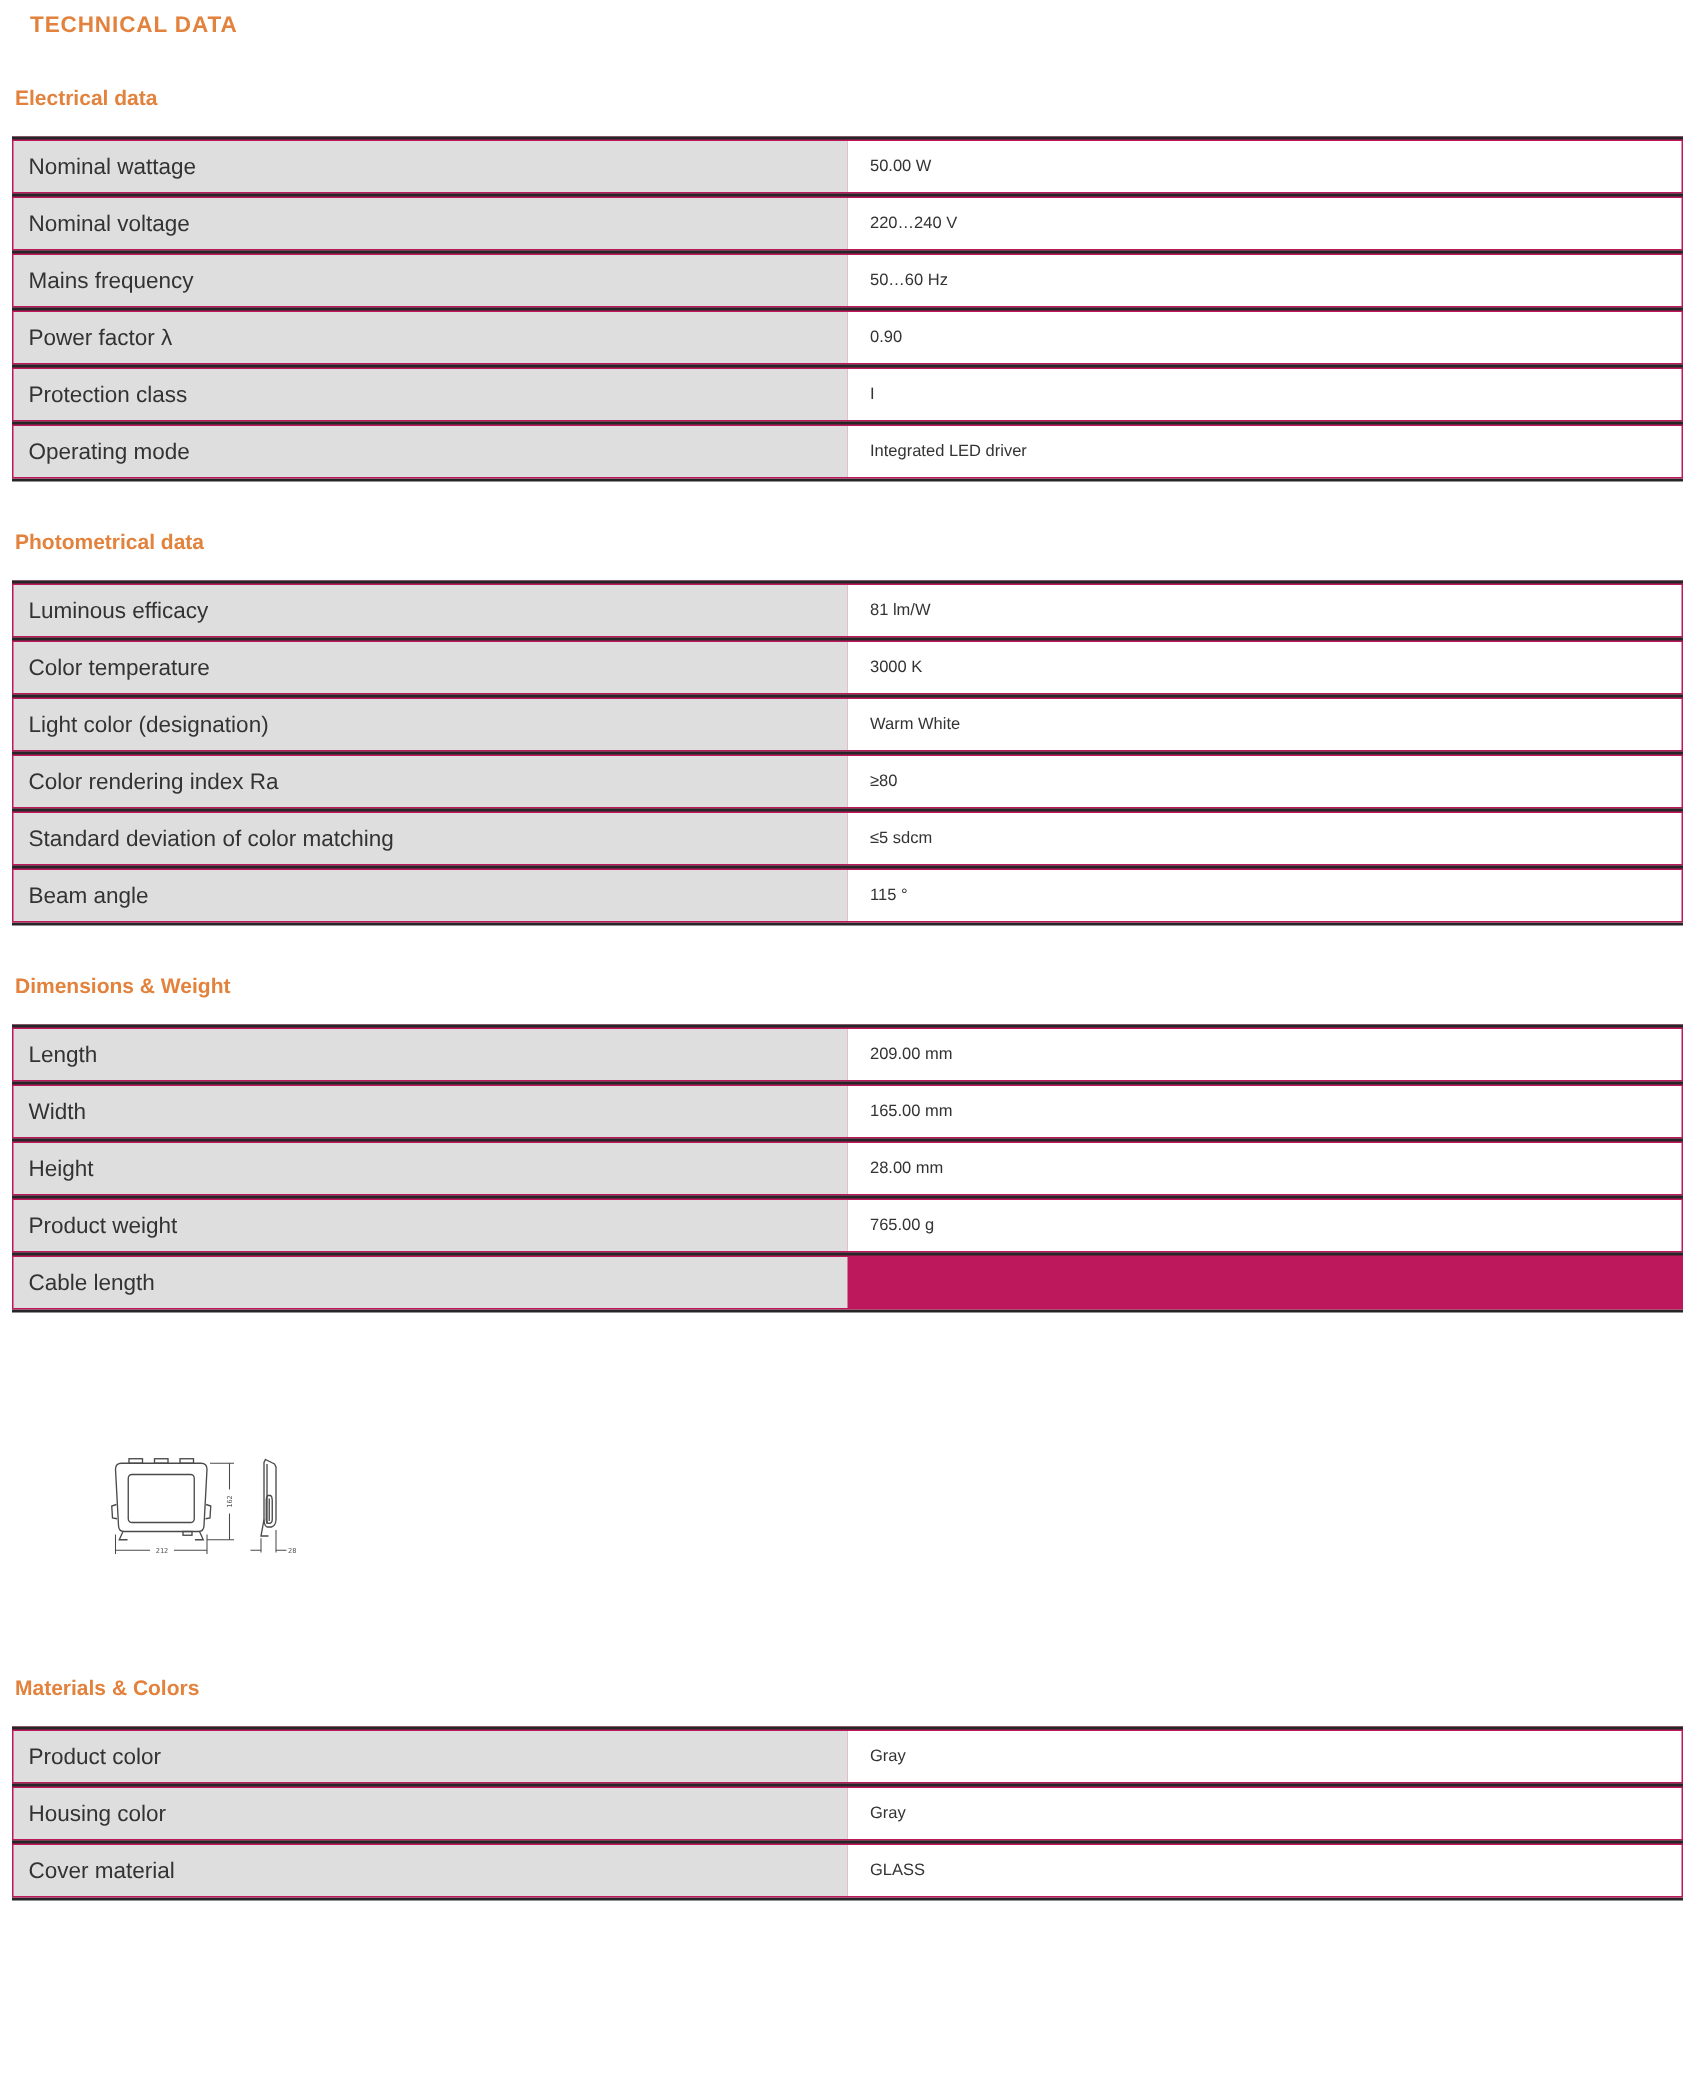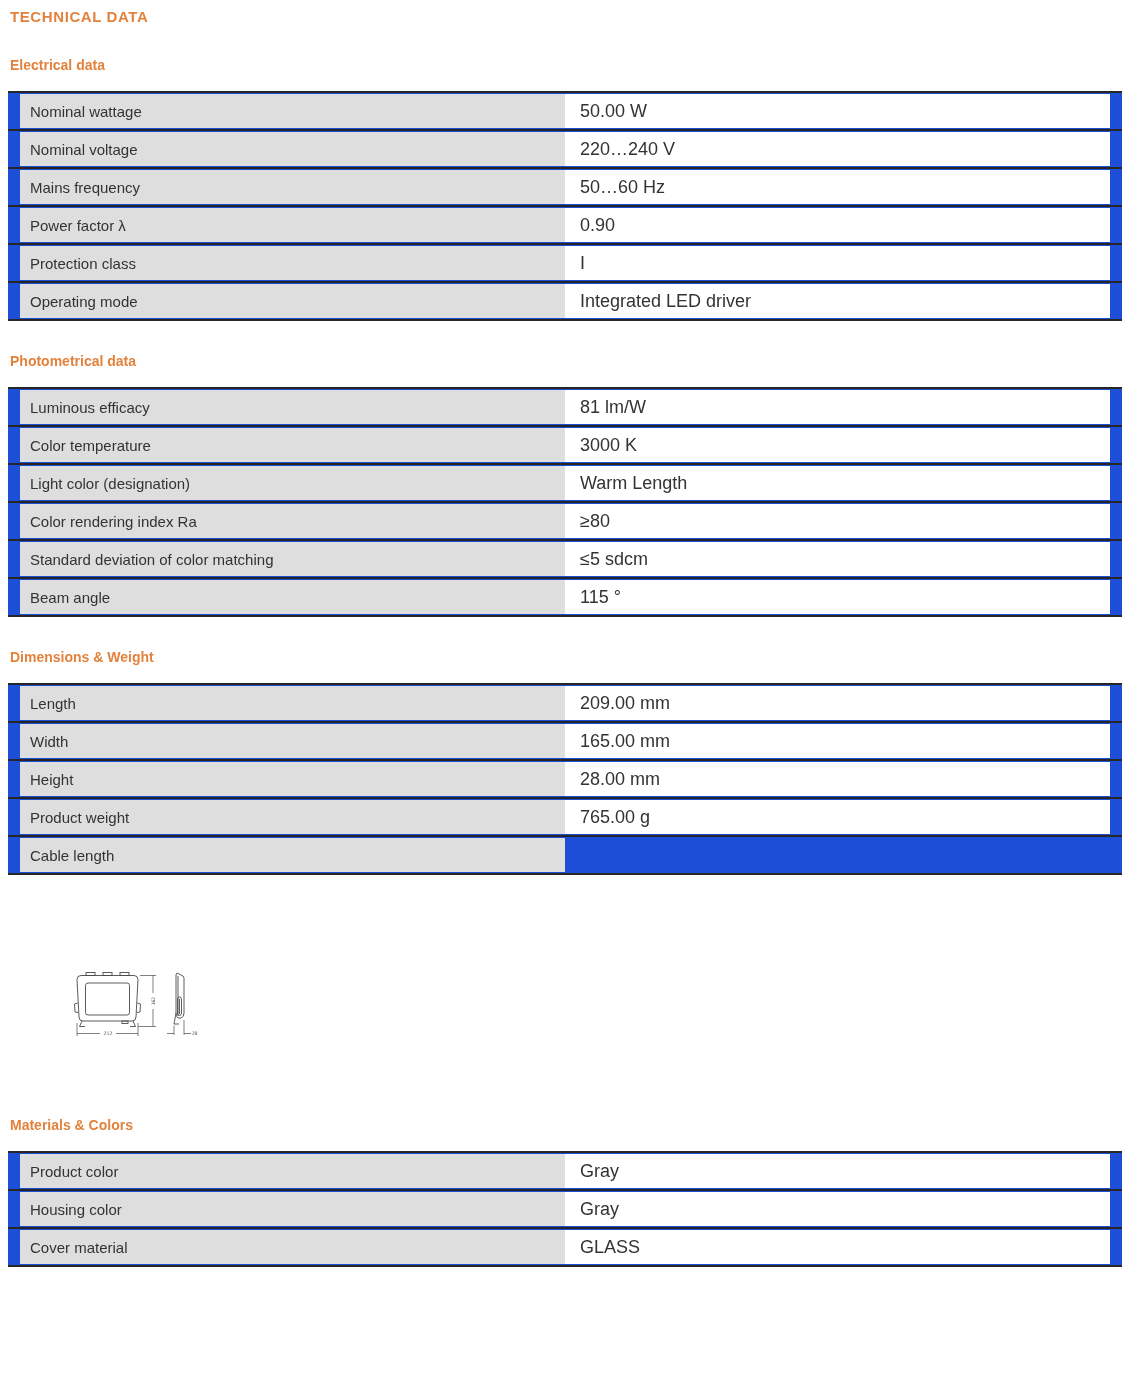--- a/index.html
+++ b/index.html
@@ -11,57 +11,57 @@
     color: #333333;
   }
   .page {
     padding: 8px 7px 4px 8px;
   }
   .page-title {
     color: #e2823c;
     font-size: 15px;
     font-weight: bold;
     letter-spacing: 0.6px;
-    margin-left: 2px;
+    margin-left: 12px;
   }
   .section-heading {
     color: #e2823c;
     font-size: 14px;
     font-weight: bold;
     margin: 32px 0 18px 2px;
   }
   .dtable {
     border-bottom: 2px solid #262626;
     width: 100%;
   }
   .trow {
     border-top: 2px solid #262626;
-    background: #1d4ed8;
-    padding: 1px 12px;
+    background: #be185d;
+    padding: 1px 1px;
   }
   .trow-inner {
     display: flex;
     height: 34px;
   }
   .cell-label {
     width: 50%;
     background: #dedede;
     display: flex;
     align-items: center;
     padding-left: 10px;
     font-size: 15px;
     color: #333333;
   }
   .cell-value {
     width: 50%;
     background: #ffffff;
     display: flex;
     align-items: center;
     padding-left: 15px;
-    font-size: 18px;
+    font-size: 11px;
     color: #333333;
   }
   .drawing-wrap {
     margin: 88px 0 64px 56px;
     height: 90px;
   }
   .drawing-wrap svg { display: block; }
   .dim-text {
     font-family: "DejaVu Sans Mono", monospace;
     font-size: 4.6px;
@@ -128,21 +128,21 @@
   </div>
         <div class="trow">
     <div class="trow-inner">
       <div class="cell-label">Color temperature</div>
       <div class="cell-value">3000 K</div>
     </div>
   </div>
         <div class="trow">
     <div class="trow-inner">
       <div class="cell-label">Light color (designation)</div>
-      <div class="cell-value">Warm Length</div>
+      <div class="cell-value">Warm White</div>
     </div>
   </div>
         <div class="trow">
     <div class="trow-inner">
       <div class="cell-label">Color rendering index Ra</div>
       <div class="cell-value">≥80</div>
     </div>
   </div>
         <div class="trow">
     <div class="trow-inner">

